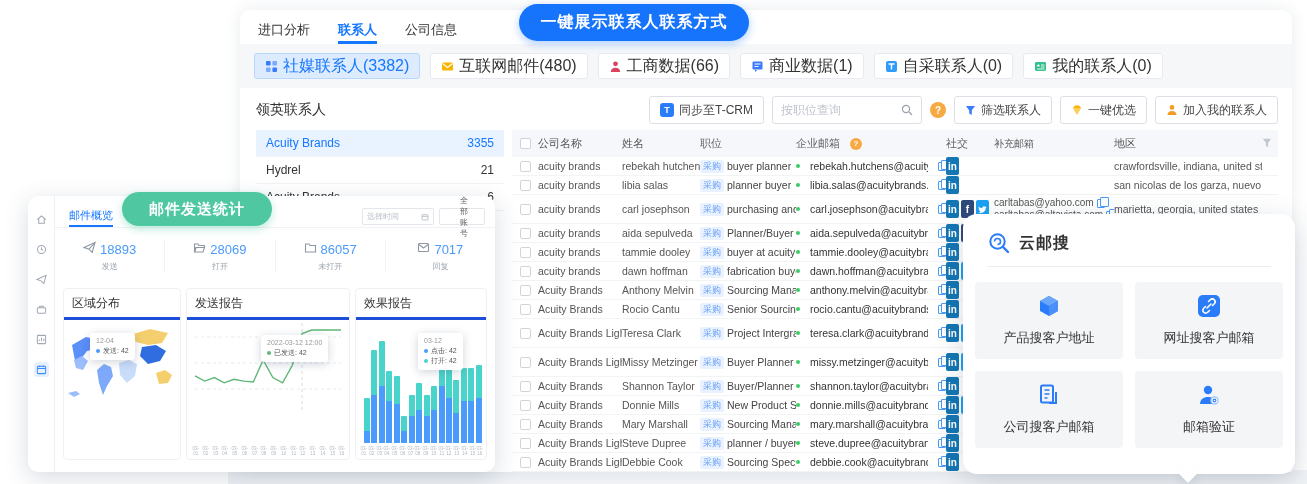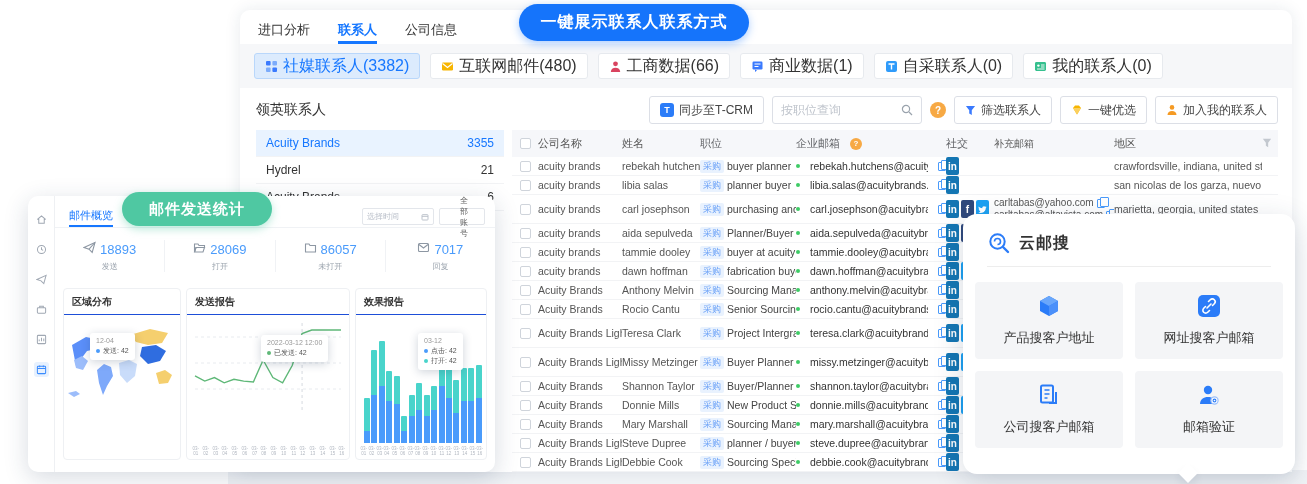--- a/index.html
+++ b/index.html
@@ -100,21 +100,21 @@
   .mp-sel { width:46px; height:17px; border:1px solid #e3e6eb; border-radius:2px; font-size:8px; color:#666;
     display:flex; align-items:center; justify-content:space-between; padding:0 20px; background:#fff; cursor:pointer; }
   .mp-stats { display:flex; height:56px; align-items:center; }
   .stat { flex:1; display:flex; flex-direction:column; align-items:center; gap:3px; border-left:1px solid #f0f2f5; }
   .stat:first-child { border-left:none; }
   .stat-top { display:flex; align-items:center; gap:4px; }
   .stat-val { color:#4a9bfb; font-size:13px; }
   .stat-lab { color:#9aa3ad; font-size:8px; }
   .mp-charts { display:flex; gap:5px; padding:4px 8px 0 8px; }
   .mchart { border:1px solid #eef0f3; border-radius:4px; height:172px; position:relative; overflow:hidden; background:#fff; }
-  .mchart .mtitle { font-size:10px; color:#333; font-weight:bold; padding:6px 0 5px 8px; border-bottom:1px solid #1d4ed8; }
+  .mchart .mtitle { font-size:12px; color:#333; font-weight:normal; padding:6px 0 5px 8px; border-bottom:3px solid #1d4ed8; }
   .mc1 { width:118px; flex:none; } .mc2 { width:164px; flex:none; } .mc3 { flex:1; }
   .tip { position:absolute; background:#fff; border-radius:3px; box-shadow:0 2px 10px rgba(31,56,88,.22); padding:4px 6px;
     font-size:7px; color:#666; z-index:5; white-space:nowrap; }
   .tip .tt { color:#999; margin-bottom:2px; }
   .tip .tl { display:flex; align-items:center; gap:3px; color:#555; line-height:10px; }
   .tdot { width:4px; height:4px; border-radius:50%; flex:none; }
   .ticks { position:absolute; left:4px; right:2px; bottom:3px; display:flex; justify-content:space-between; }
   .ticks span { font-size:5px; color:#b3b9c2; transform:scale(.9); width:11px; text-align:center; line-height:5px; }
   .bars-area { position:absolute; left:8px; right:4px; bottom:16px; top:38px; display:flex; align-items:flex-end;
     justify-content:space-between; }

